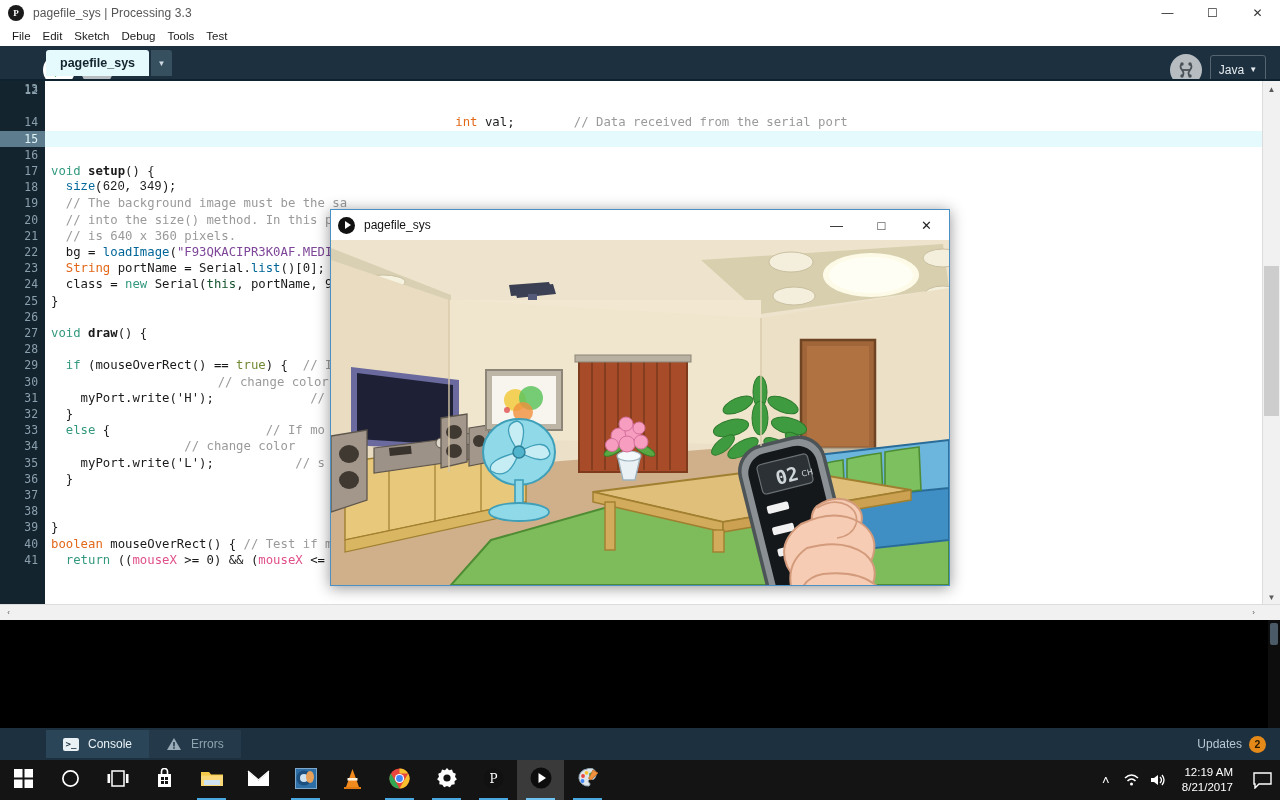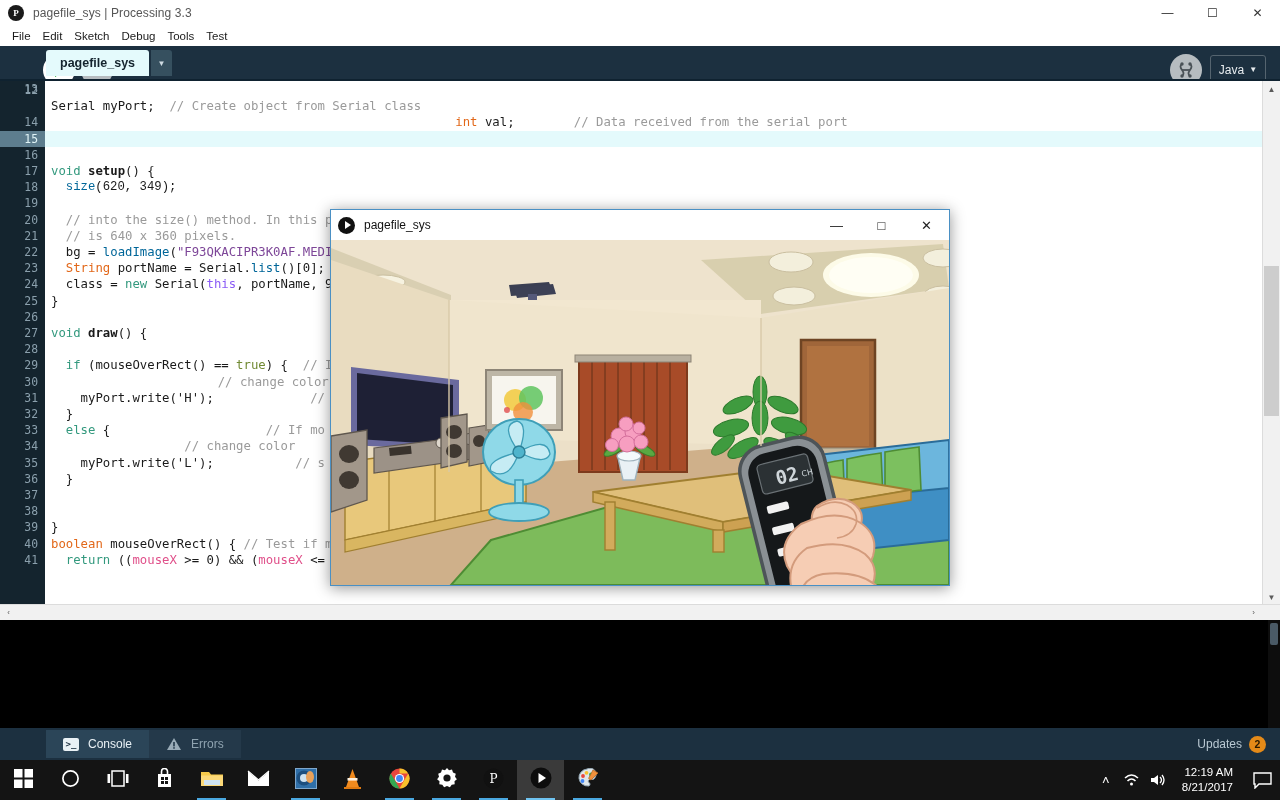--- a/index.html
+++ b/index.html
@@ -111,21 +111,21 @@
   .line.active { background:#e4fafc; }
   .code-text { position:absolute; left:6px; color:#1a1a1a; }
   
   .t-kw   { color:#33997e; }          
   .t-kw2  { color:#e2681a; }          
   .t-fn   { color:#006699; }          
   .t-fnb  { color:#1a1a1a; font-weight:bold; } 
   .t-cmt  { color:#9a9a9a; }
   .t-str  { color:#7d4698; }
   .t-lit  { color:#718a34; }          
-  .t-this { color:#8b5cf6; }
+  .t-this { color:#14532d; }
   .t-var  { color:#e0508a; }          
   .t-num  { color:#1a1a1a; }
   
   .vscroll {
     position:absolute; right:0; top:0; width:18px; height:525px;
     background:#f1f1f1; border-left:1px solid #dcdcdc;
   }
   .vs-up, .vs-dn {
     position:absolute; left:0; width:17px; height:17px;
     display:flex; align-items:center; justify-content:center;
@@ -325,26 +325,26 @@
       <div class="ln" style="top: 373.6px;">35</div>
       <div class="ln" style="top: 389.8px;">36</div>
       <div class="ln" style="top: 406px;">37</div>
       <div class="ln" style="top: 422.2px;">38</div>
       <div class="ln" style="top: 438.4px;">39</div>
       <div class="ln" style="top: 454.6px;">40</div>
       <div class="ln" style="top: 470.8px;">41</div>
     </div>
   <div class="code-area" id="codearea">
       <div class="line" style="position: absolute; left: 0px; right: 0px; top: 1px;"><span class="code-text" style="position: relative;"></span></div>
-      <div class="line" style="position: absolute; left: 0px; right: 0px; top: 17.2px;"><span class="code-text" style="position: relative;"><span class="t-num">Serial myPort;  </span><span class="t-cmt">// Create object from Serial class</span></span></div>
       <div class="line" style="position: absolute; left: 0px; right: 16px; top: 33.4px; text-align: center;"><span class="code-text" style="position: relative;"><span class="t-kw2">int</span><span class="t-num"> val;        </span><span class="t-cmt">// Data received from the serial port</span></span></div>
       <div class="line active" style="position: absolute; left: 0px; right: 0px; top: 49.6px;"><span class="code-text" style="position: relative;"></span></div>
       <div class="line" style="position: absolute; left: 0px; right: 0px; top: 65.8px;"><span class="code-text" style="position: relative;"></span></div>
       <div class="line" style="position: absolute; left: 0px; right: 0px; top: 82px;"><span class="code-text" style="position: relative;"><span class="t-kw">void </span><span class="t-fnb">setup</span><span class="t-num">() {</span></span></div>
       <div class="line" style="position: absolute; left: 0px; right: 0px; top: 98.2px; font-family: Liberation Mono, monospace;"><span class="code-text" style="position: relative;"><span class="t-num">  </span><span class="t-fn">size</span><span class="t-num">(620, 349);</span></span></div>
+      <div class="line" style="position: absolute; left: 0px; right: 0px; top: 114.4px;"><span class="code-text" style="position: relative;"><span class="t-cmt">  // The background image must be the sa</span></span></div>
       <div class="line" style="position: absolute; left: 0px; right: 0px; top: 130.6px;"><span class="code-text" style="position: relative;"><span class="t-cmt">  // into the size() method. In this pro</span></span></div>
       <div class="line" style="position: absolute; left: 0px; right: 0px; top: 146.8px;"><span class="code-text" style="position: relative;"><span class="t-cmt">  // is 640 x 360 pixels.</span></span></div>
       <div class="line" style="position: absolute; left: 0px; right: 0px; top: 163px;"><span class="code-text" style="position: relative;"><span class="t-num">  bg = </span><span class="t-fn">loadImage</span><span class="t-num">(</span><span class="t-str">"F93QKACIPR3K0AF.MEDIUM</span></span></div>
       <div class="line" style="position: absolute; left: 0px; right: 0px; top: 179.2px;"><span class="code-text" style="position: relative;"><span class="t-num">  </span><span class="t-kw2">String</span><span class="t-num"> portName = Serial.</span><span class="t-fn">list</span><span class="t-num">()[0];</span></span></div>
       <div class="line" style="position: absolute; left: 0px; right: 0px; top: 195.4px;"><span class="code-text" style="position: relative;"><span class="t-num">  class = </span><span class="t-kw">new</span><span class="t-num"> Serial(</span><span class="t-this">this</span><span class="t-num">, portName, 96</span></span></div>
       <div class="line" style="position: absolute; left: 0px; right: 0px; top: 211.6px;"><span class="code-text" style="position: relative;"><span class="t-num">}</span></span></div>
       <div class="line" style="position: absolute; left: 0px; right: 0px; top: 227.8px;"><span class="code-text" style="position: relative;"></span></div>
       <div class="line" style="position: absolute; left: 0px; right: 0px; top: 244px;"><span class="code-text" style="position: relative; text-align: center;"><span class="t-kw">void </span><span class="t-fnb">draw</span><span class="t-num">() {</span></span></div>
       <div class="line" style="position: absolute; left: 0px; right: 0px; top: 276.4px;"><span class="code-text" style="position: relative;"><span class="t-num">  </span><span class="t-kw">if</span><span class="t-num"> (mouseOverRect() == </span><span class="t-lit">true</span><span class="t-num">) {  </span><span class="t-cmt">// If </span></span></div>
       <div class="line" style="position: absolute; left: 0px; right: 0px; top: 292.6px; margin-left: 26px;"><span class="code-text" style="position: relative;"><span class="t-num">                   </span><span class="t-cmt">// change color and</span></span></div>

